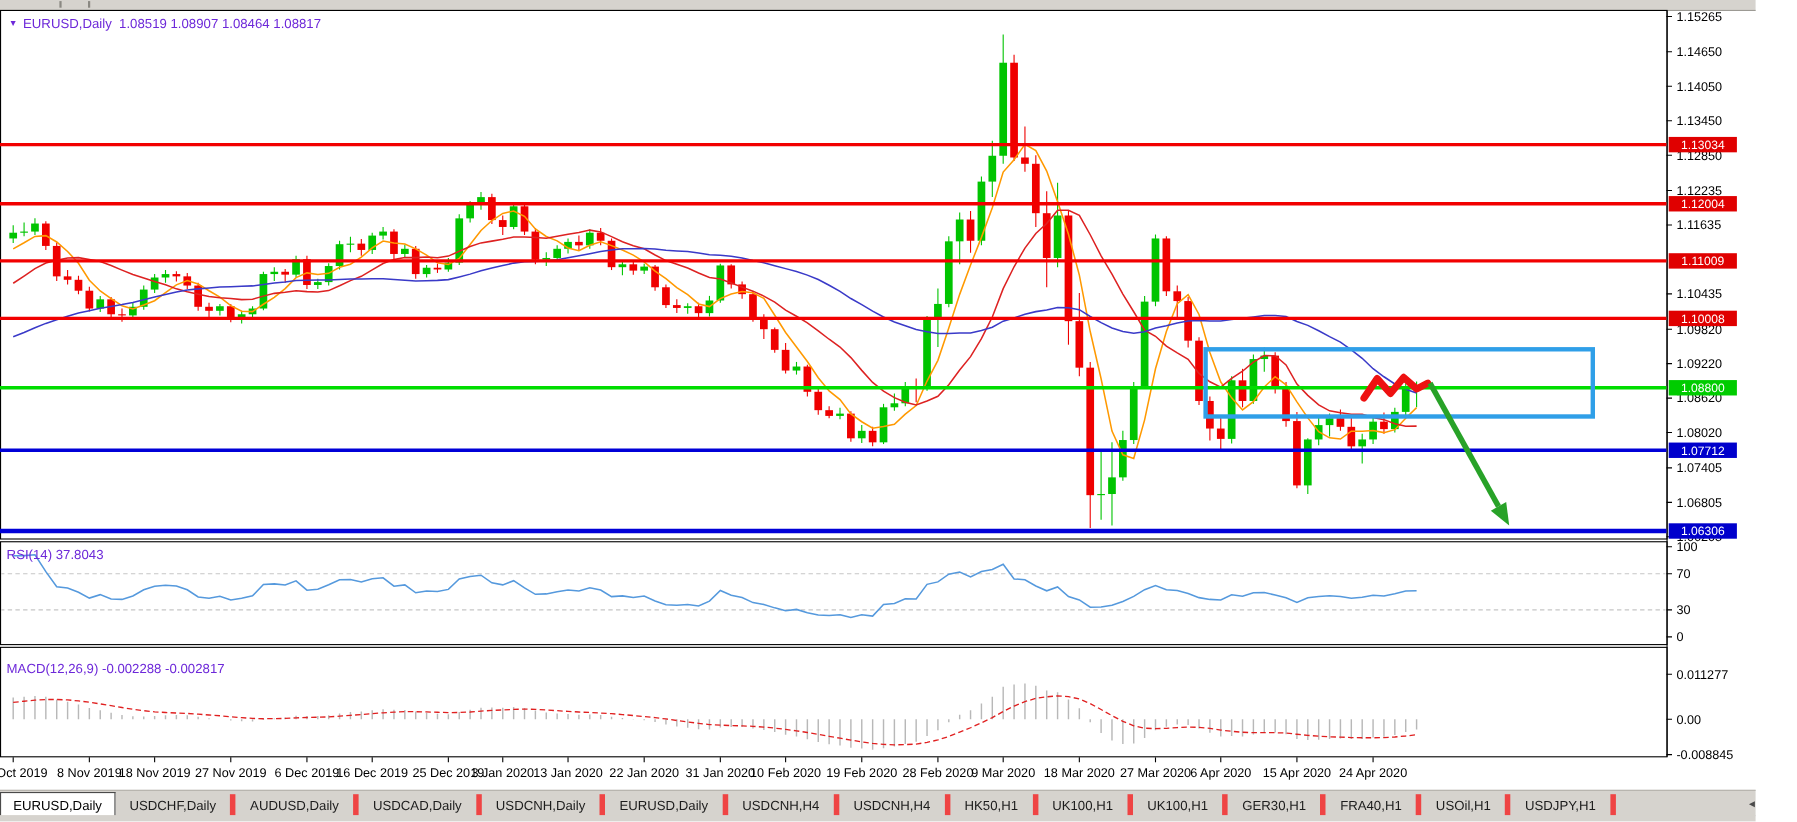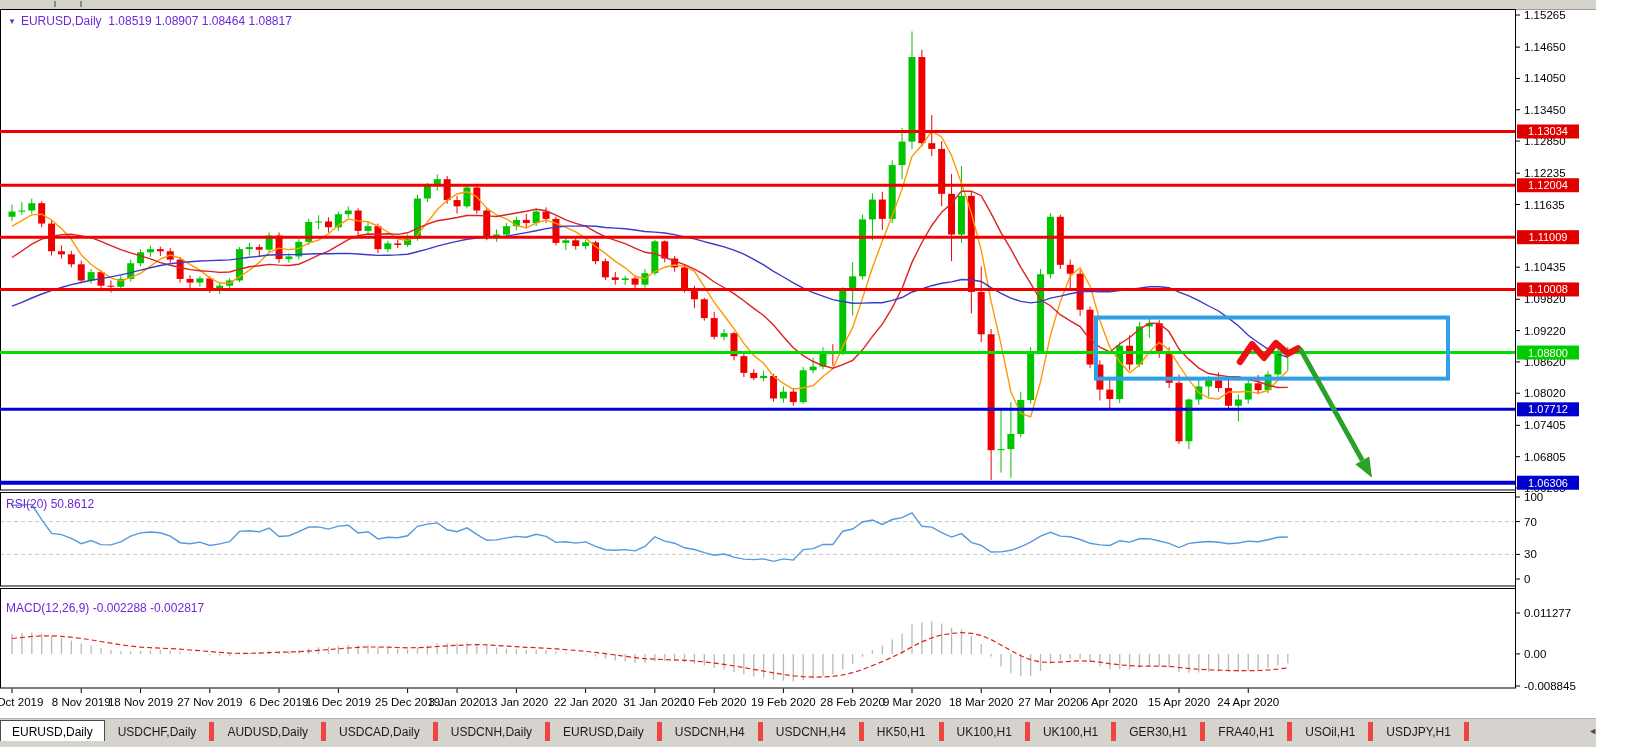--- a/index.html
+++ b/index.html
@@ -577,21 +577,21 @@
         <line x1="1248.25" y1="688.5" x2="1248.25" y2="693" stroke="#000"></line>
         <text x="1248.25" y="706" font-size="11.5" fill="#000" text-anchor="middle">24 Apr 2020</text>
       </g>
     </svg>
 
   <div class="overlay-label symbol-label">
     <span class="dd">▼</span><span>EURUSD,Daily</span>&nbsp;&nbsp;<span>1.08519</span>&nbsp;<span>1.08907</span>&nbsp;<span>1.08464</span>&nbsp;<span>1.08817</span>
   </div>
 
   <div class="overlay-label rsi-lab">
-    <span>RSI(20)</span>&nbsp;<span>50.8612</span>
+    <span>RSI(14)</span>&nbsp;<span>37.8043</span>
   </div>
 
   <div class="overlay-label macd-lab">
     <span>MACD(12,26,9)</span>&nbsp;<span>-0.002288</span>&nbsp;<span>-0.002817</span>
   </div>
 
   <div class="tabbar" id="tabbar">
       <div class="tab active">EURUSD,Daily</div>
       <div class="tab">USDCHF,Daily</div>
       <div class="tab">AUDUSD,Daily</div>

